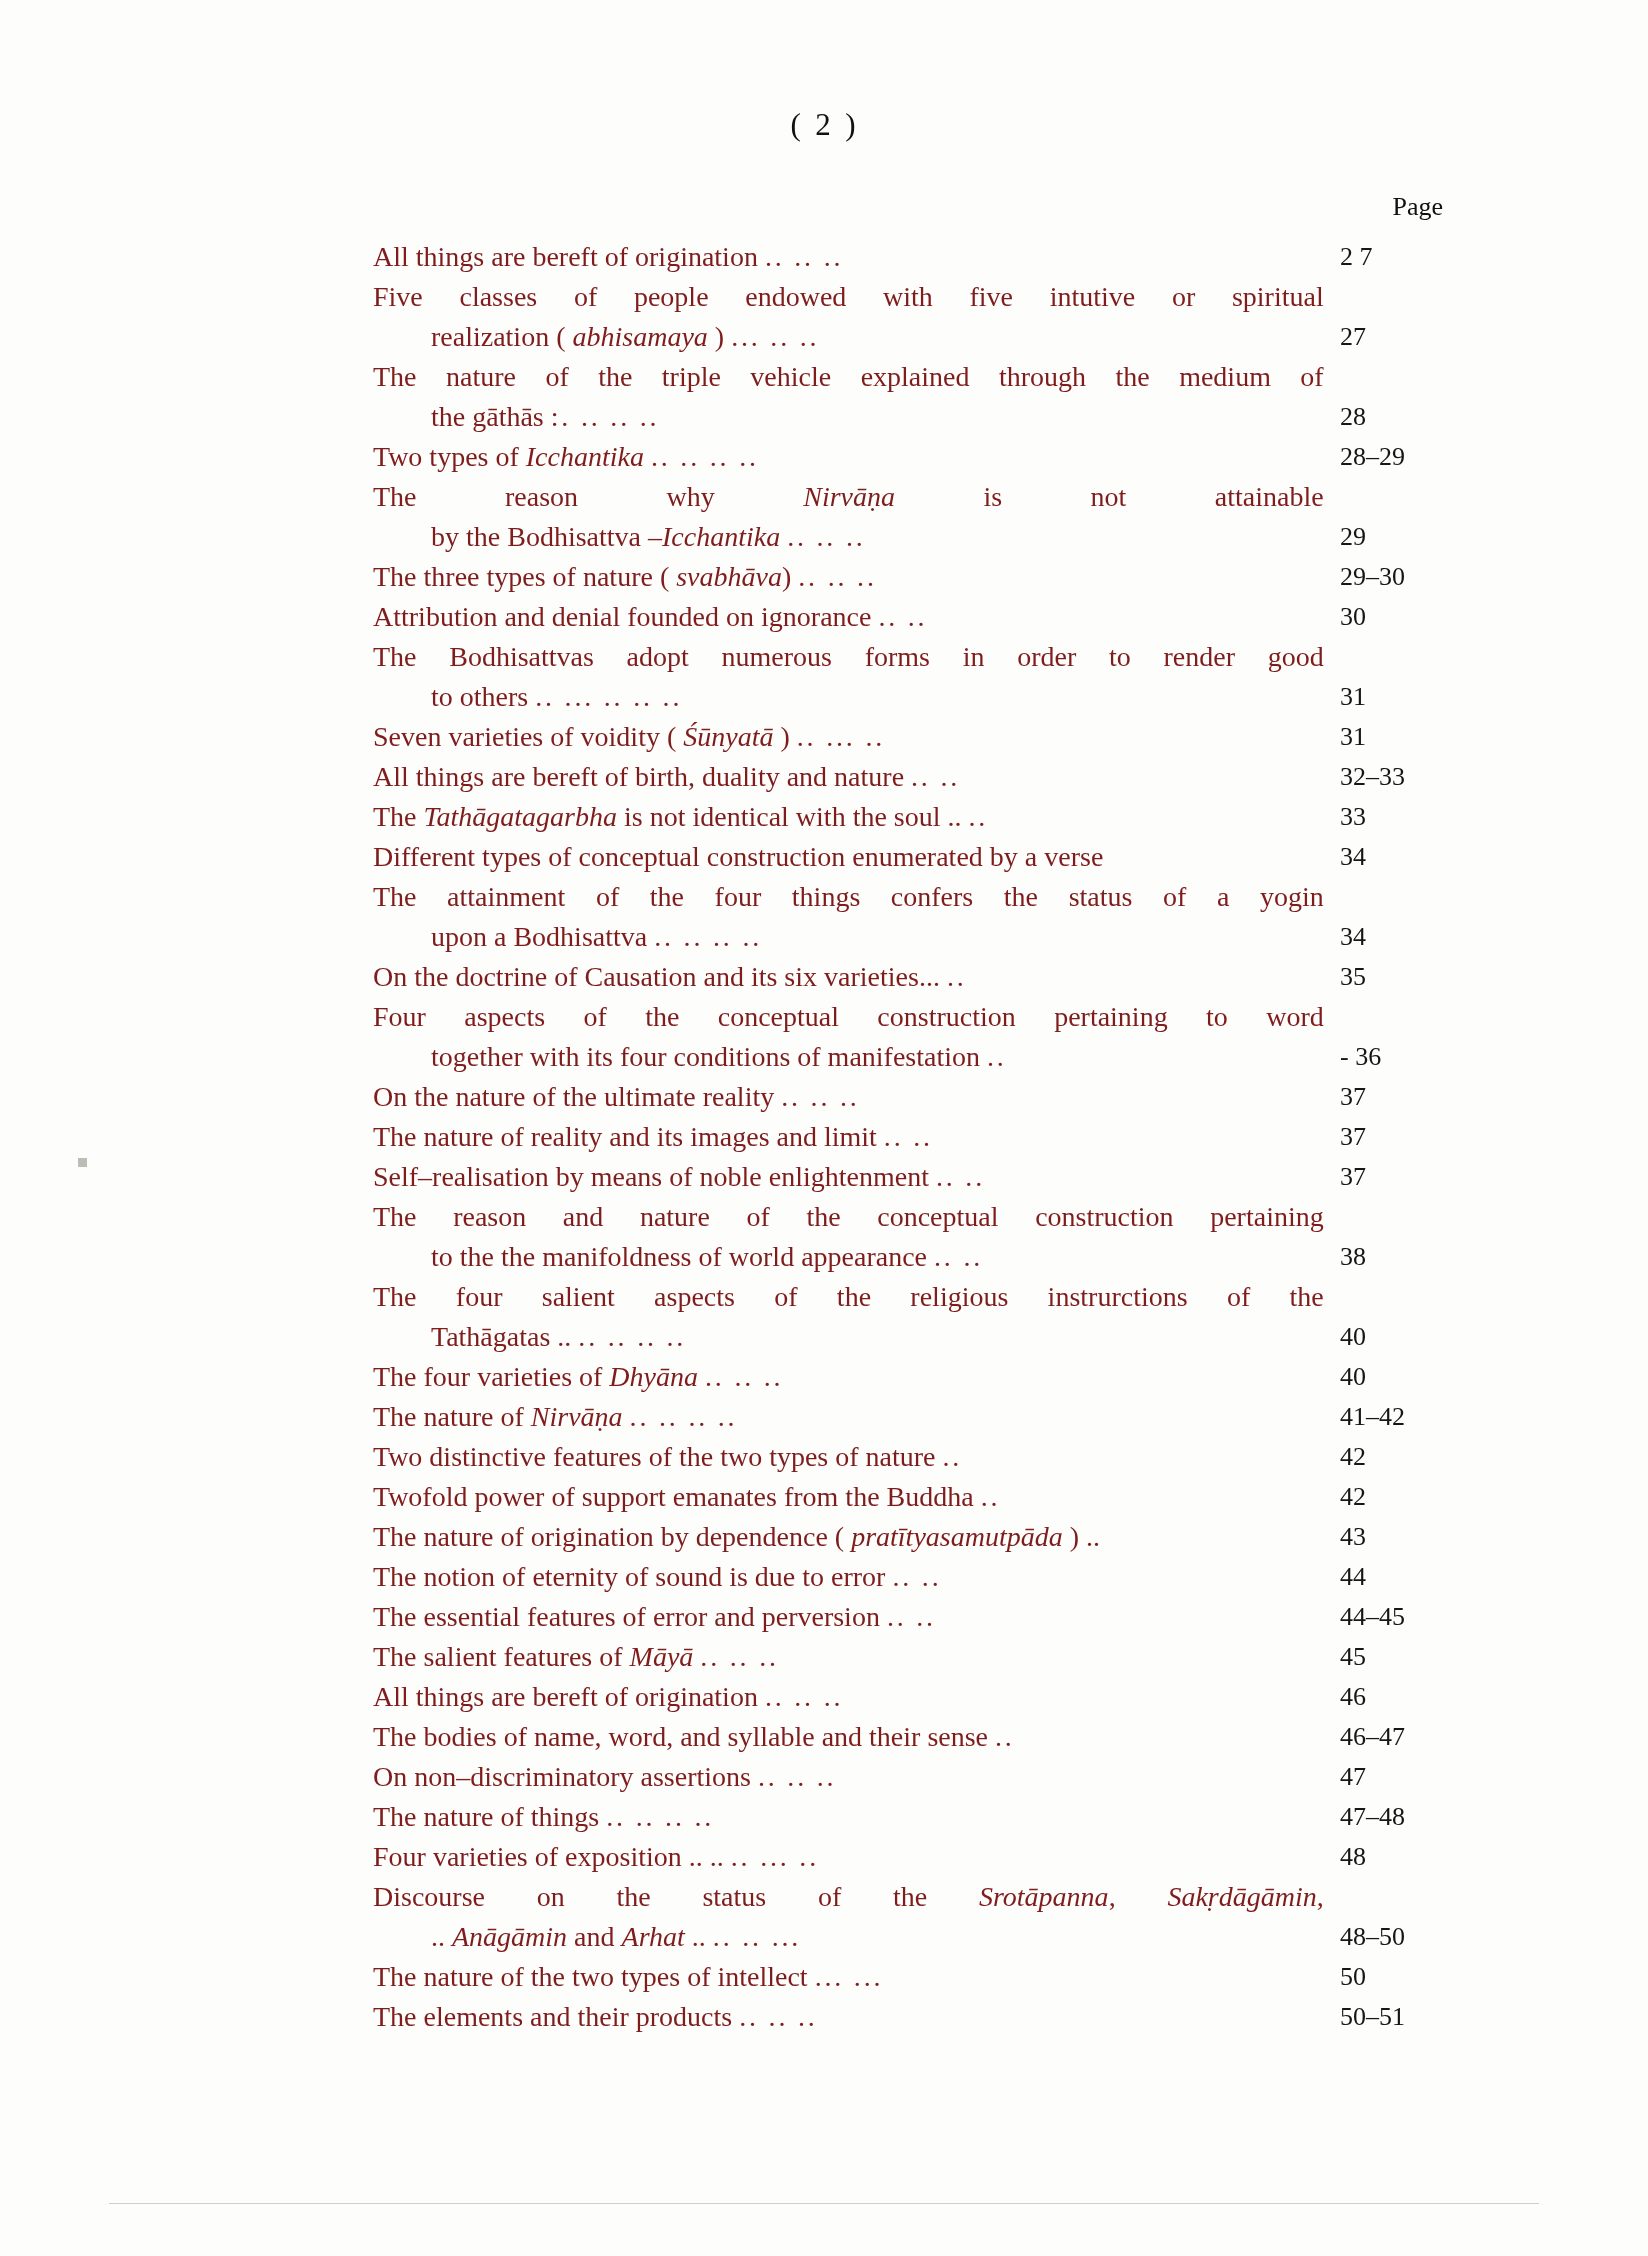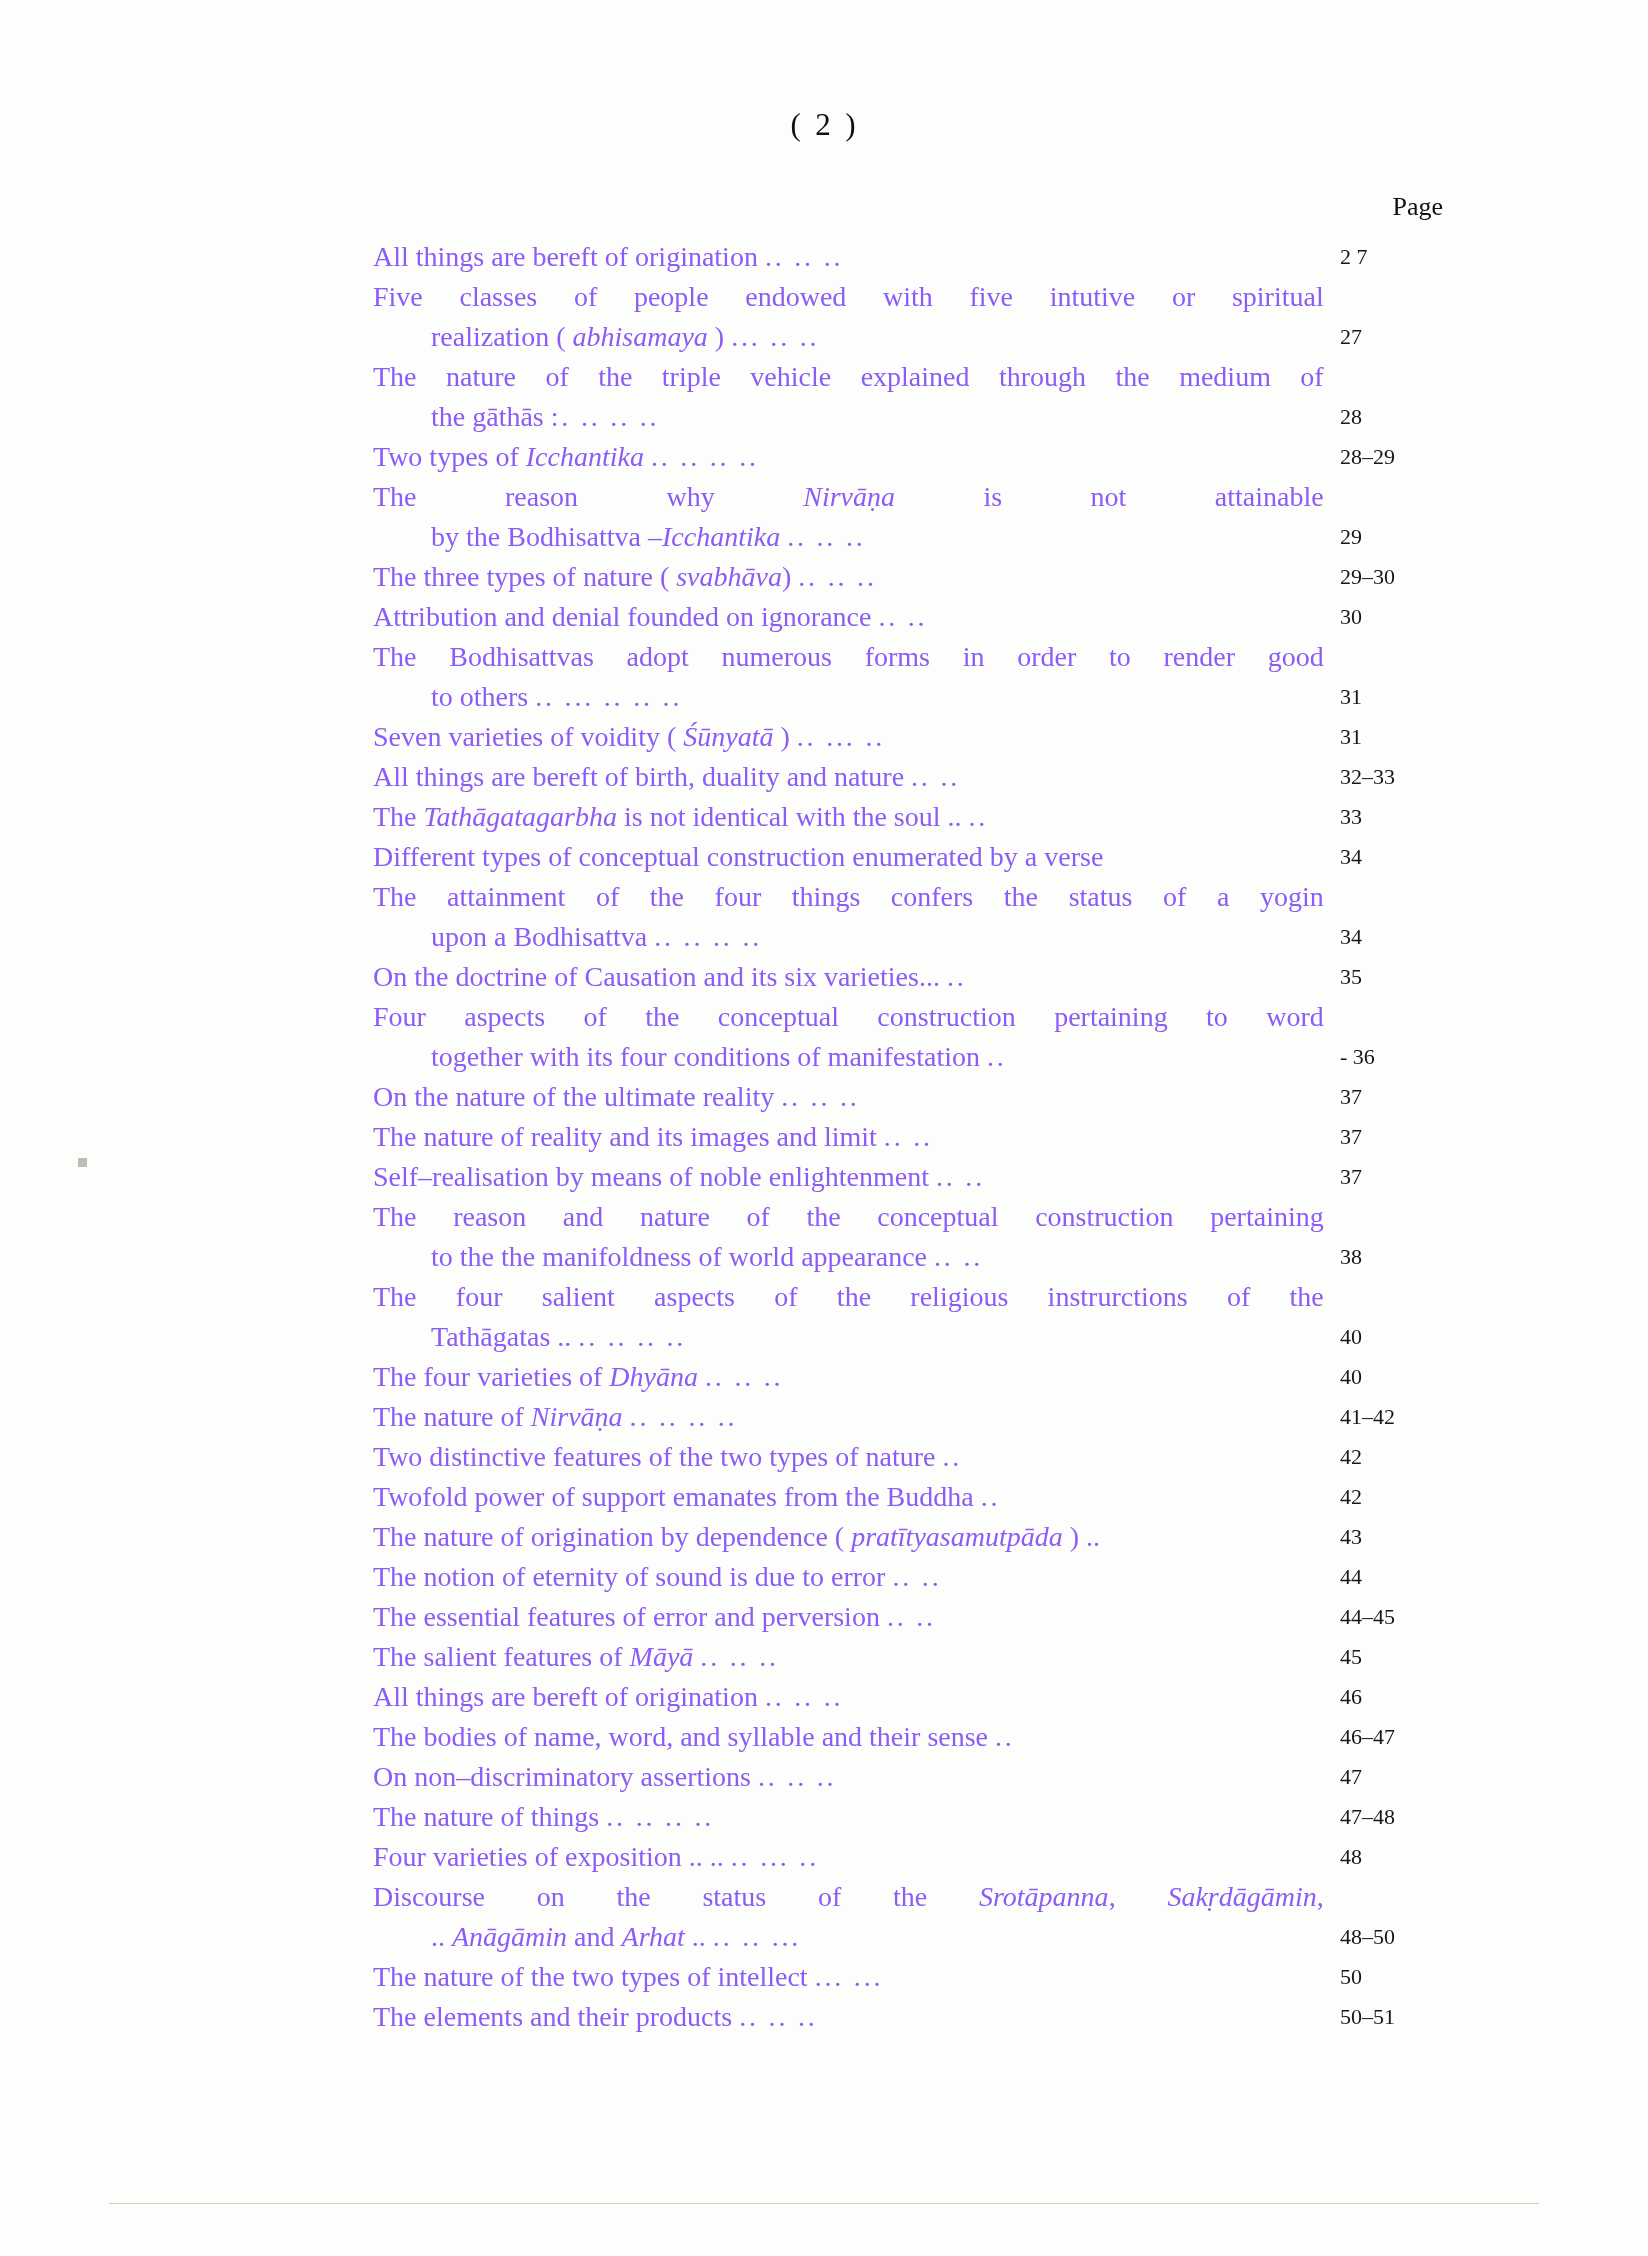--- a/index.html
+++ b/index.html
@@ -48,31 +48,31 @@
   }
   .entry {
     display: flex;
     align-items: flex-start;
     margin-bottom: 0px;
   }
   .entry-text {
     flex: 1 1 auto;
     font-size: 28px;
     line-height: 40px;
-    color: #8b5cf6;
+    color: #7f1d1d;
     padding-right: 16.3px;
     text-align: justify;
   }
   .entry-text.nowrap {
     text-align: left;
   }
   .entry-pages {
     flex: 0 0 136px;
     text-align: left;
-    font-size: 22px;
+    font-size: 26px;
     line-height: 40px;
     color: #161616;
     white-space: nowrap;
   }
   
   .ind {
     display: block;
     padding-left: 58px;
   }
   .just {

